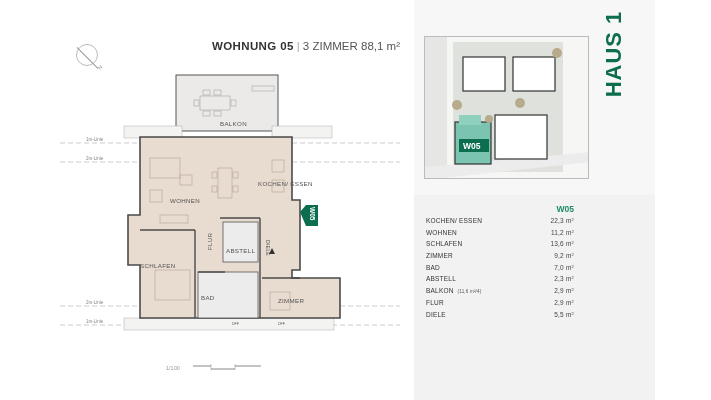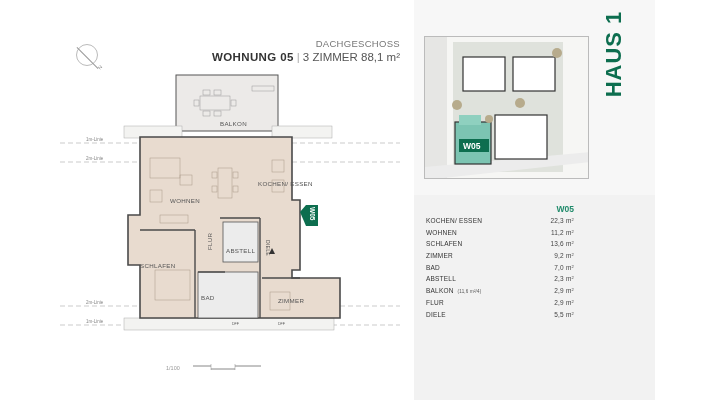--- a/index.html
+++ b/index.html
@@ -40,21 +40,20 @@
 </style>
 </head>
 <body>
 
 <div class="plan-area">
 
   <div class="compass"></div>
   <div class="compass-n">N</div>
 
   <div class="header">
-    <div class="sub">DACHGESCHOSS</div>
     <div class="title"><b>WOHNUNG 05</b><span class="sep">|</span><span>3 ZIMMER 88,1 m²</span></div>
   </div>
 
   <svg class="svgplan" width="414" height="400" viewBox="0 0 414 400">
 
     <g stroke="#aaa" stroke-width="0.6" stroke-dasharray="5,3">
       <line x1="60" y1="143" x2="400" y2="143"></line>
       <line x1="60" y1="162" x2="400" y2="162"></line>
       <line x1="60" y1="306" x2="400" y2="306"></line>
       <line x1="60" y1="325" x2="400" y2="325"></line>

